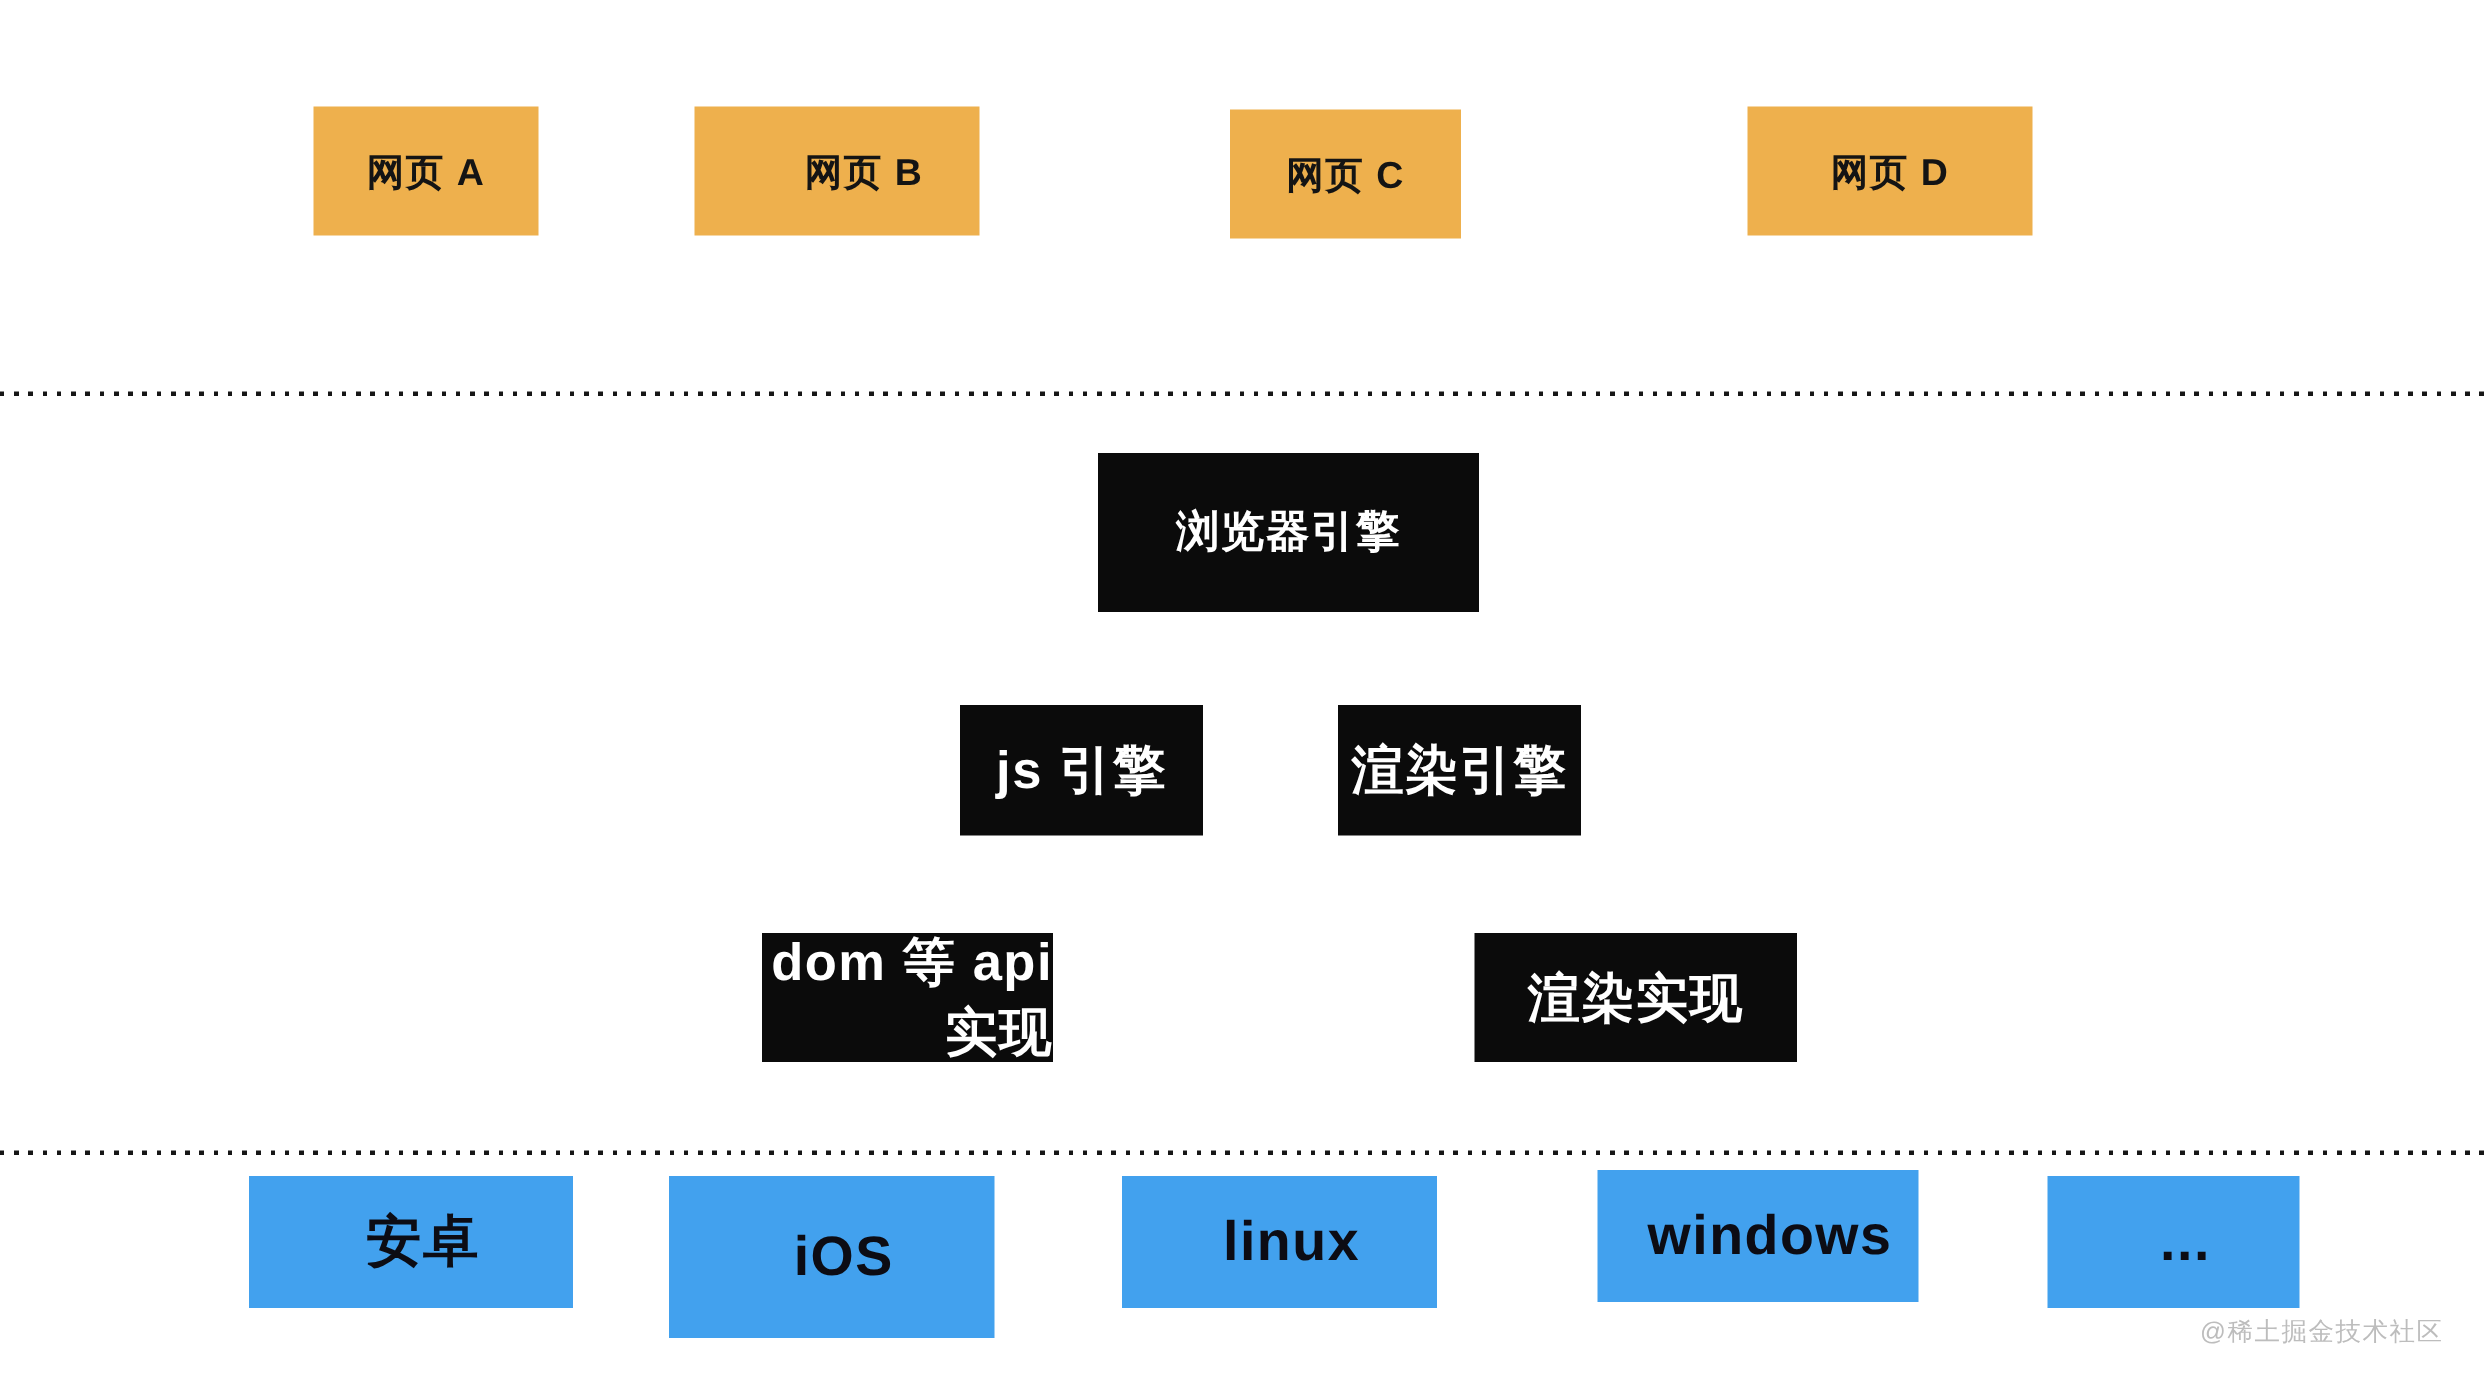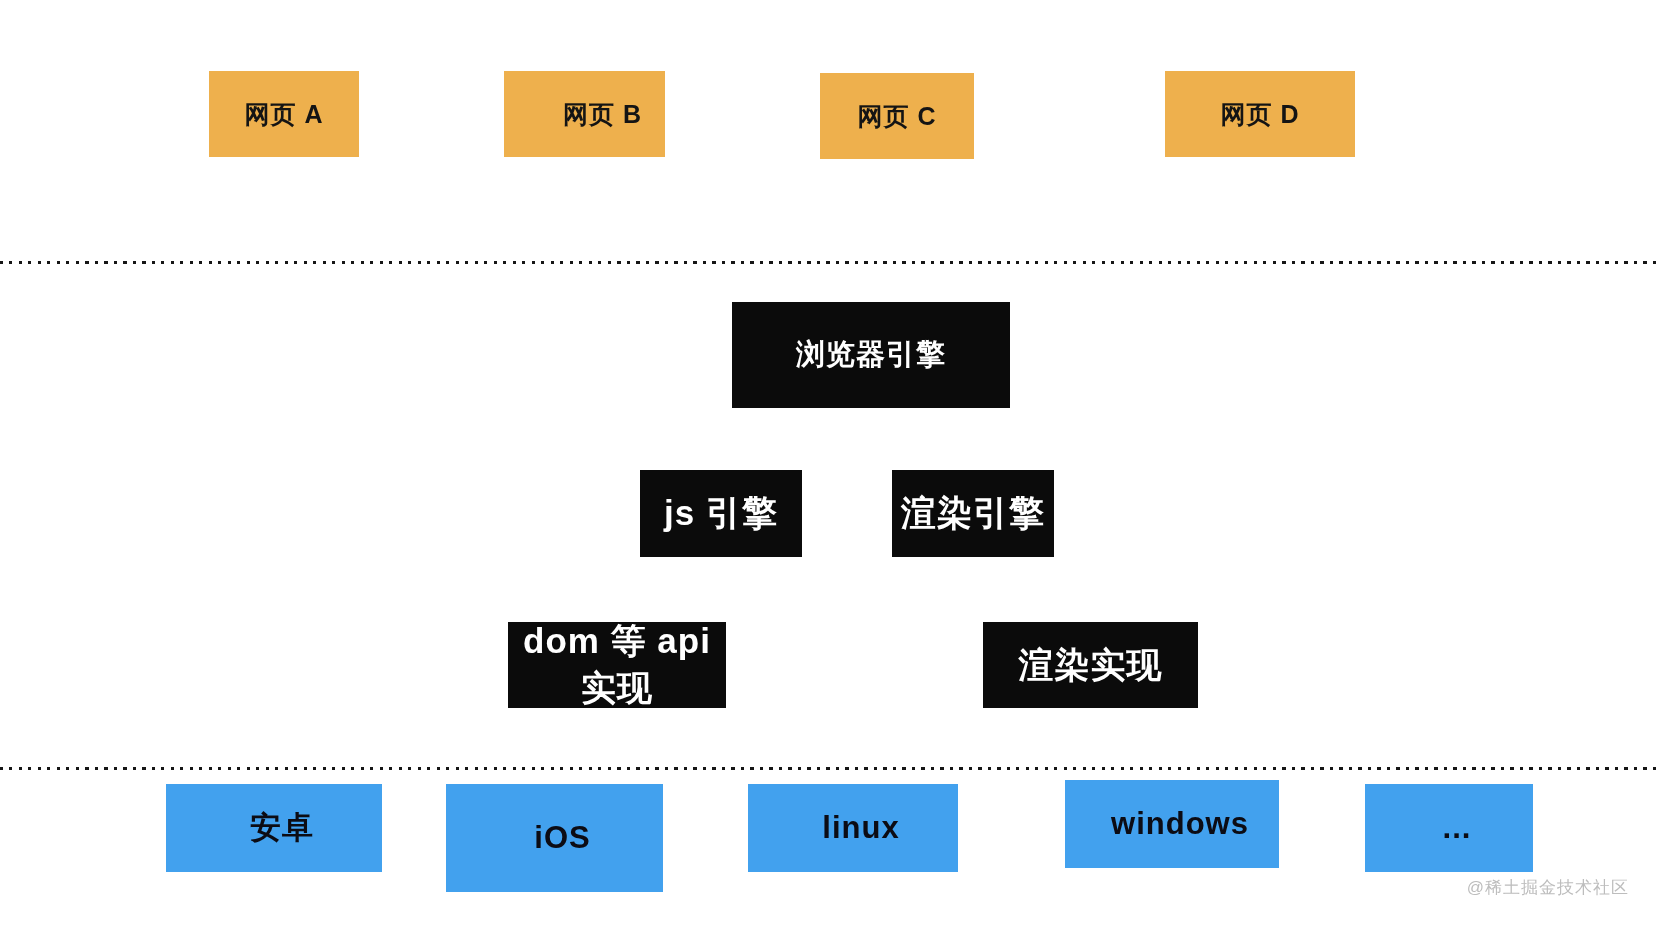--- a/index.html
+++ b/index.html
@@ -31,21 +31,21 @@
   }
   .black {
     background: var(--black, #0b0b0b);
     color: #ffffff;
     font-size: 35px;
   }
   .black.big { font-size: 29px; }
   .blue {
     background: var(--blue, #42a1ee);
     color: #0c0c14;
-    font-size: 31px;
+    font-size: 37px;
     padding-left: 16px;
   }
   .dotted {
     position: absolute;
     left: 0;
     width: 100%;
     height: 3px;
     background: repeating-linear-gradient(90deg,
       #161616 0, #161616 3px,
       transparent 3px, transparent 9.5px);
@@ -58,35 +58,35 @@
     font-weight: normal;
     color: var(--watermark-gray, #bdbdbd);
     letter-spacing: 1px;
   }
 </style>
 </head>
 <body>
 
 <div class="box orange" style="left:209px; top:71px; width:150px; height:86px;">网页 A</div>
 
-<div class="box orange" style="left:504px; top:71px; width:161px; height:86px;padding-left:36px;">网页 B</div>
+<div class="box orange" style="left:463px; top:71px; width:190px; height:86px;padding-left:36px;">网页 B</div>
 
 <div class="box orange" style="left:820px; top:73px; width:154px; height:86px;">网页 C</div>
 
 <div class="box orange" style="left:1165px; top:71px; width:190px; height:86px;">网页 D</div>
 
 <div class="dotted" style="top:261px;"></div>
 
-<div class="box black big" style="left:732px; top:302px; width:278px; height:106px;">浏览器引擎</div>
+<div class="box black big" style="left:732px; top:302px; width:254px; height:106px;">浏览器引擎</div>
 
 <div class="box black" style="left:640px; top:470px; width:162px; height:87px;">js 引擎</div>
 
 <div class="box black" style="left:892px; top:470px; width:162px; height:87px;">渲染引擎</div>
 
-<div class="box black" style="left:508px; top:622px; width:218px; height:86px;">dom 等 api 实现</div>
+<div class="box black" style="left:508px; top:622px; width:194px; height:86px;text-align:right;">dom 等 api 实现</div>
 
 <div class="box black" style="left:937px; top:622px; width:215px; height:86px;margin-left:46px;">渲染实现</div>
 
 <div class="dotted" style="top:767px;"></div>
 
 <div class="box blue" style="left:166px; top:784px; width:216px; height:88px;">安卓</div>
 
 <div class="box blue" style="left:446px; top:784px; width:217px; height:108px;">iOS</div>
 
 <div class="box blue" style="left:748px; top:784px; width:210px; height:88px;">linux</div>

